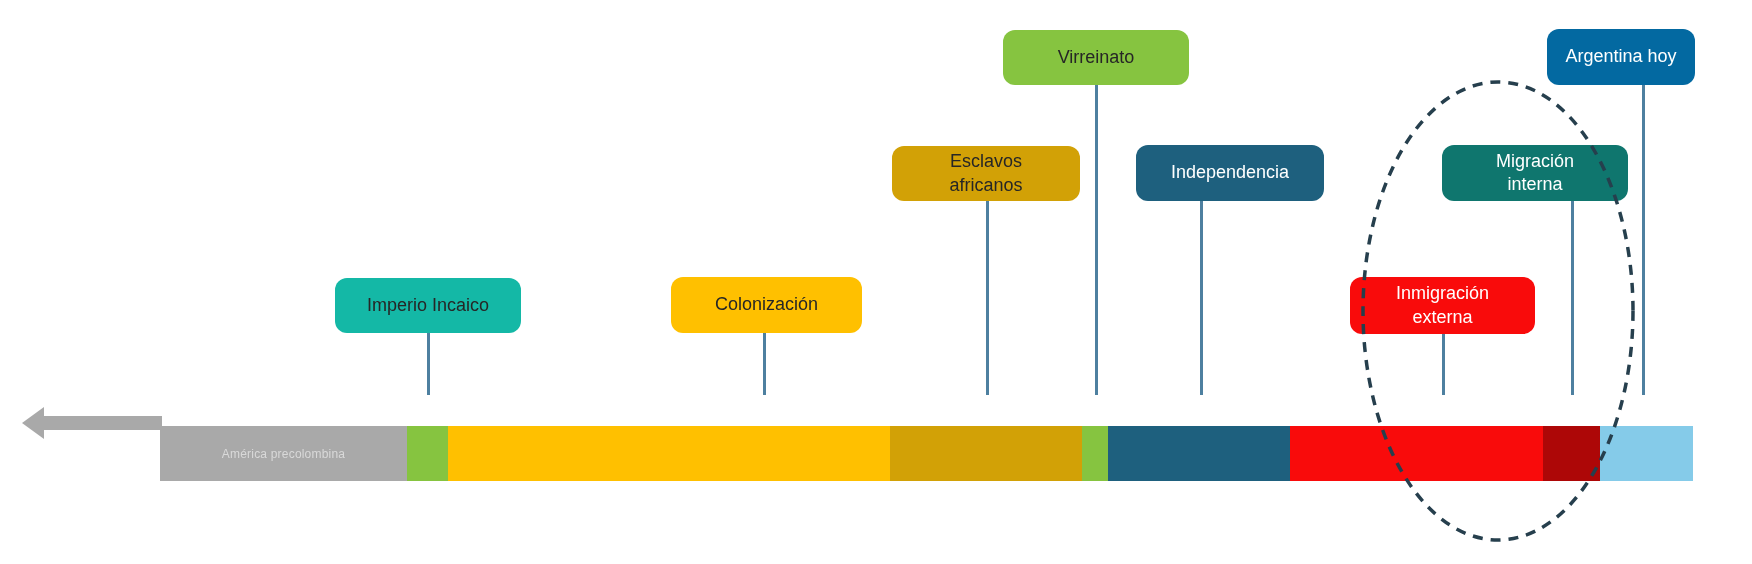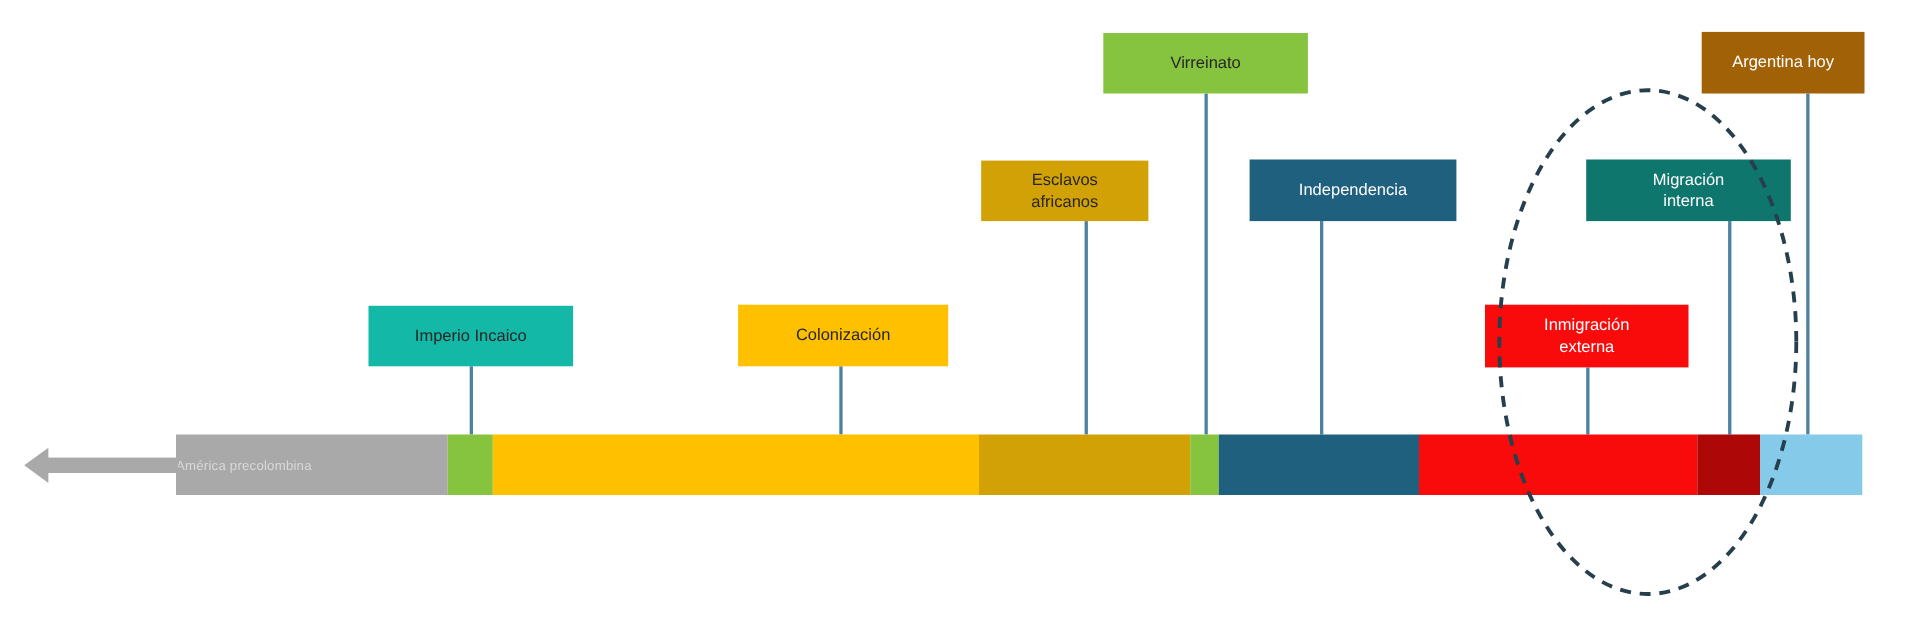--- a/index.html
+++ b/index.html
@@ -17,36 +17,38 @@
   }
   .layer { position: absolute; inset: 0; }
   .connector {
     position: absolute;
     width: 3px;
   }
   .segment {
     position: absolute;
     display: flex;
     align-items: center;
-    justify-content: flex-start;
+    justify-content: center;
+    margin-top: 31px;
   }
   .segment .seg-label {
     font-size: 12px;
     letter-spacing: 0.2px;
     white-space: nowrap;
   }
   .event-box {
     position: absolute;
     display: flex;
     align-items: center;
     justify-content: center;
     text-align: center;
-    font-size: 15px;
+    font-size: 18px;
     line-height: 1.3;
     white-space: pre-line;
+    border-radius: 12px;
   }
   .arrow-shaft {
     position: absolute;
     left: 42px;
     top: 416px;
     width: 120px;
     height: 14px;
   }
   .arrow-head {
     position: absolute;
@@ -96,28 +98,28 @@
       <div class="segment" style="left: 1543px; top: 395px; width: 57px; height: 55px; background: rgb(173, 7, 7);"></div>
       <div class="segment" style="left: 1600px; top: 395px; width: 93px; height: 55px; background: rgb(133, 203, 233);"></div>
     </div>
 
   <div class="arrow-shaft" style="background: rgb(169, 169, 169);"></div>
   <div class="arrow-head" style="border-right-color: rgb(169, 169, 169);"></div>
 
   <div class="layer" id="events-layer">
       <div class="event-box" style="left: 335px; top: 278px; width: 186px; height: 55px; background: #14b8a6; color: rgb(38, 38, 38);"><span>Imperio Incaico</span></div>
       <div class="event-box" style="left: 671px; top: 277px; width: 191px; height: 56px; background: rgb(255, 192, 0); color: rgb(38, 38, 38);"><span>Colonización</span></div>
-      <div class="event-box" style="left: 892px; top: 146px; width: 152px; height: 55px; background: rgb(210, 161, 6); color: rgb(38, 38, 38);"><span>Esclavos
+      <div class="event-box" style="left: 892px; top: 146px; width: 188px; height: 55px; background: rgb(210, 161, 6); color: rgb(38, 38, 38);"><span>Esclavos
 africanos</span></div>
       <div class="event-box" style="left: 1003px; top: 30px; width: 186px; height: 55px; background: rgb(134, 196, 64); color: rgb(38, 38, 38);"><span>Virreinato</span></div>
       <div class="event-box" style="left: 1108px; top: 145px; width: 188px; height: 56px; background: rgb(30, 96, 126); color: rgb(255, 255, 255); margin-left: 28px;"><span>Independencia</span></div>
       <div class="event-box" style="left: 1350px; top: 277px; width: 185px; height: 57px; background: rgb(249, 11, 11); color: rgb(255, 255, 255); justify-content: center;"><span>Inmigración
 externa</span></div>
       <div class="event-box" style="left: 1442px; top: 145px; width: 186px; height: 56px; background: #0f766e; color: rgb(255, 255, 255);"><span>Migración
 interna</span></div>
-      <div class="event-box" style="left: 1547px; top: 29px; width: 148px; height: 56px; background: #a16207; color: rgb(255, 255, 255);"><span>Argentina hoy</span></div>
+      <div class="event-box" style="left: 1547px; top: 29px; width: 148px; height: 56px; background: #0369a1; color: rgb(255, 255, 255);"><span>Argentina hoy</span></div>
     </div>
 
   <svg class="ellipse-layer">
     <ellipse id="highlight-ellipse" fill="none" cx="1498" cy="311" rx="135" ry="229" stroke="#263F4D" stroke-width="3.5" stroke-dasharray="10 8"></ellipse>
   </svg>
 
 </div>
 
 </body></html>

